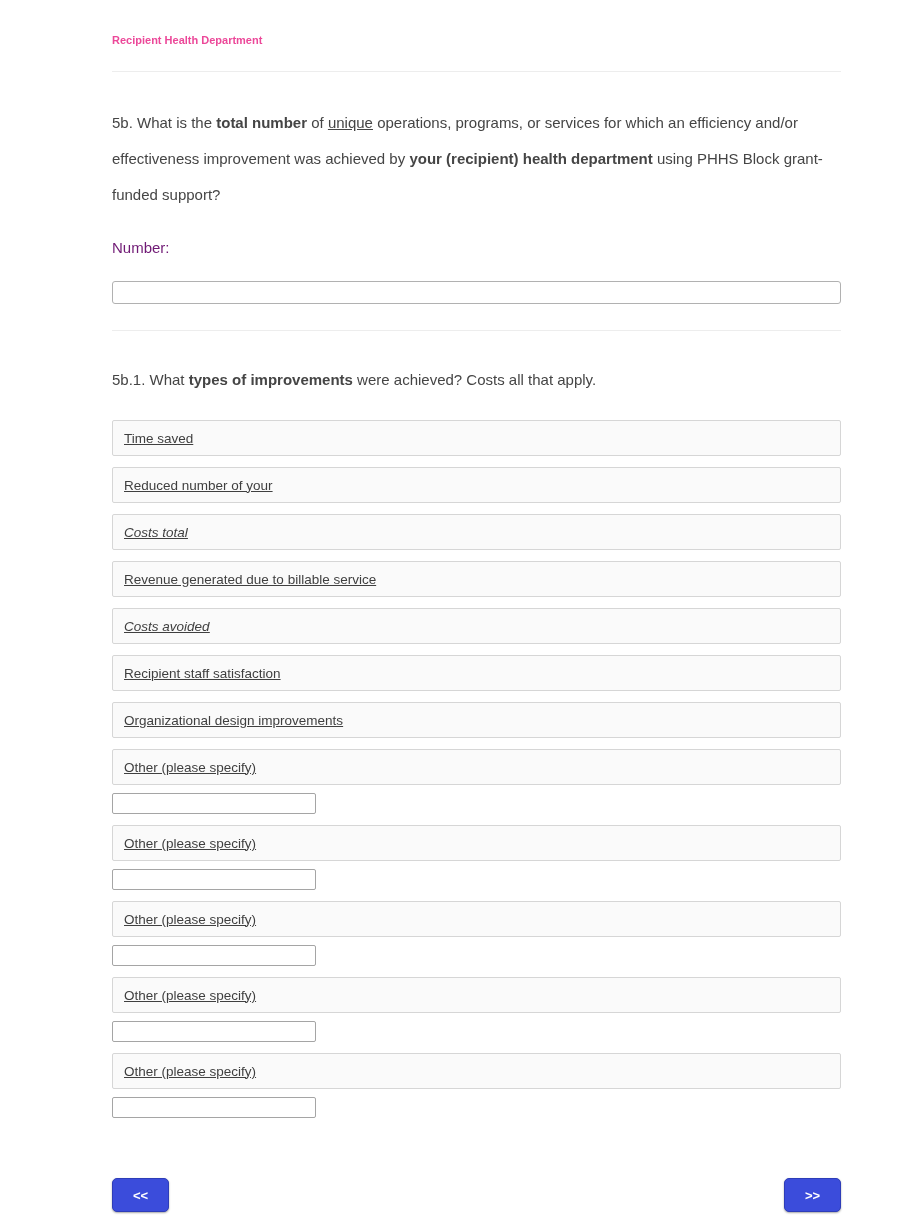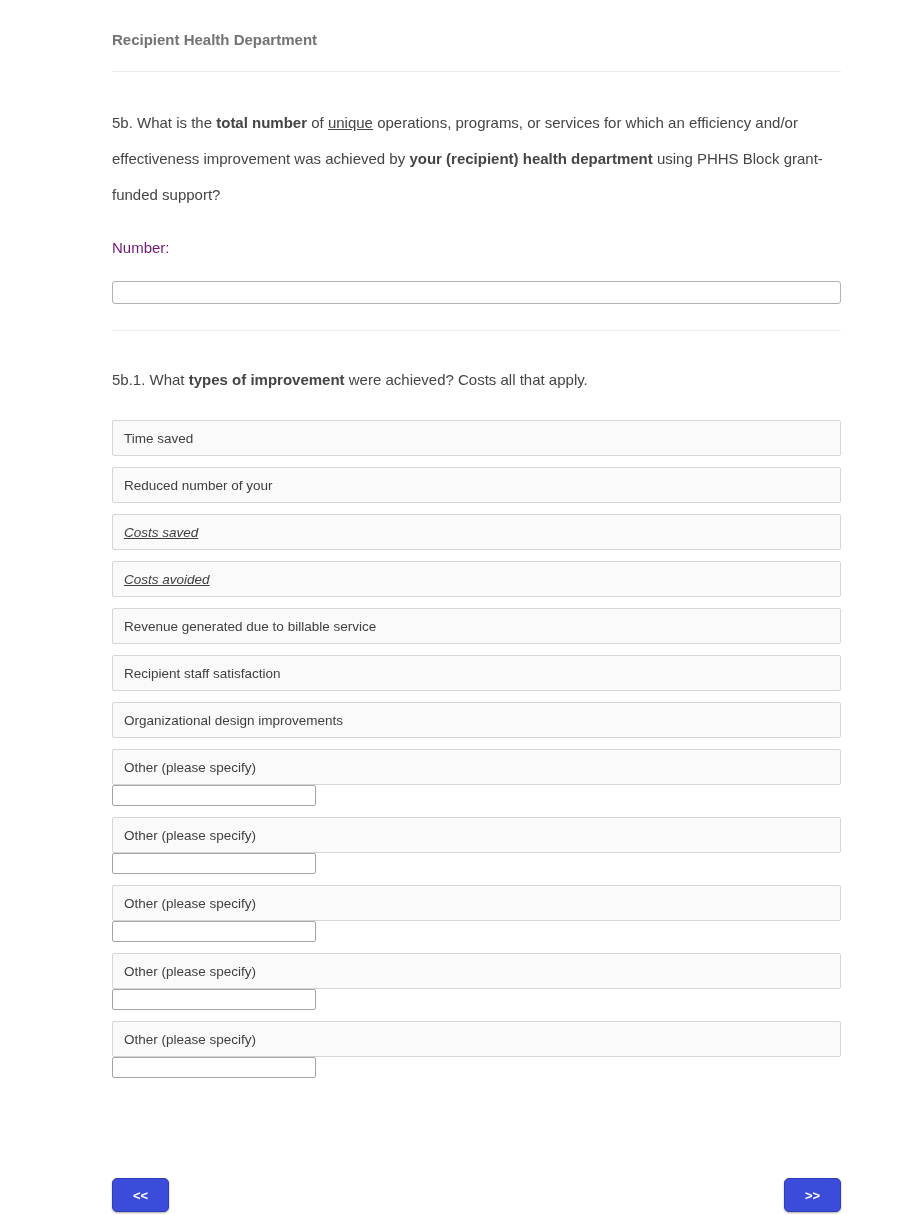--- a/index.html
+++ b/index.html
@@ -13,24 +13,24 @@
     overflow: hidden;
   }
   .container {
     position: absolute;
     left: 112px;
     top: 0;
     width: 729px;
     padding-top: 31px;
   }
   .page-title {
-    font-size: 15px;
+    font-size: 11px;
     line-height: 18px;
     font-weight: bold;
-    color: #737373;
+    color: #ec4899;
   }
   .divider {
     border: none;
     border-top: 1px solid #ededed;
     height: 0;
   }
   .divider-1 { margin-top: 22px; }
   .divider-2 { margin-top: 26px; }
   .question {
     font-size: 15px;
@@ -64,22 +64,23 @@
     width: 729px;
     height: 36px;
     background: #fafafa;
     border: 1px solid #d6d6d6;
     border-radius: 2px;
     display: flex;
     align-items: center;
     padding-left: 11px;
     margin-bottom: 11px;
     cursor: pointer;
+    text-decoration: underline;
   }
-  .option-box.has-input { margin-bottom: 0; text-align: center; }
+  .option-box.has-input { margin-bottom: 8px; text-align: center; }
   .opt-label {
     font-size: 13.5px;
     color: #3f3f3f;
   }
   .opt-label.iu {
     font-style: italic;
     text-decoration: underline;
   }
   .other-input {
     display: block;
@@ -127,37 +128,37 @@
   <hr class="divider divider-1">
 
   <div class="question q5b"><span>5b. What is the </span><span style="font-weight: bold;">total number</span><span> of </span><span style="text-decoration: underline;">unique</span><span> operations, programs, or services for which an efficiency and/or effectiveness improvement was achieved by </span><span style="font-weight: bold;">your (recipient) health department</span><span> using PHHS Block grant-funded support?</span></div>
 
   <div class="number-label">Number:</div>
 
   <input type="text" class="number-input" value="" style="">
 
   <hr class="divider divider-2">
 
-  <div class="question q5b1"><span>5b.1. What </span><span style="font-weight: bold;">types of improvement</span><span> were achieved? Costs all that apply.</span></div>
+  <div class="question q5b1"><span>5b.1. What </span><span style="font-weight: bold;">types of improvements</span><span> were achieved? Costs all that apply.</span></div>
 
   <div class="options" id="options-list">
       <div class="option-box">
         <span class="opt-label">Time saved</span>
       </div>
       <div class="option-box">
         <span class="opt-label">Reduced number of your</span>
       </div>
       <div class="option-box">
-        <span class="opt-label iu">Costs saved</span>
+        <span class="opt-label iu">Costs total</span>
+      </div>
+      <div class="option-box">
+        <span class="opt-label">Revenue generated due to billable service</span>
       </div>
       <div class="option-box">
         <span class="opt-label iu">Costs avoided</span>
-      </div>
-      <div class="option-box">
-        <span class="opt-label">Revenue generated due to billable service</span>
       </div>
       <div class="option-box">
         <span class="opt-label">Recipient staff satisfaction</span>
       </div>
       <div class="option-box">
         <span class="opt-label">Organizational design improvements</span>
       </div>
       <div class="option-box has-input">
         <span class="opt-label">Other (please specify)</span>
       </div>

